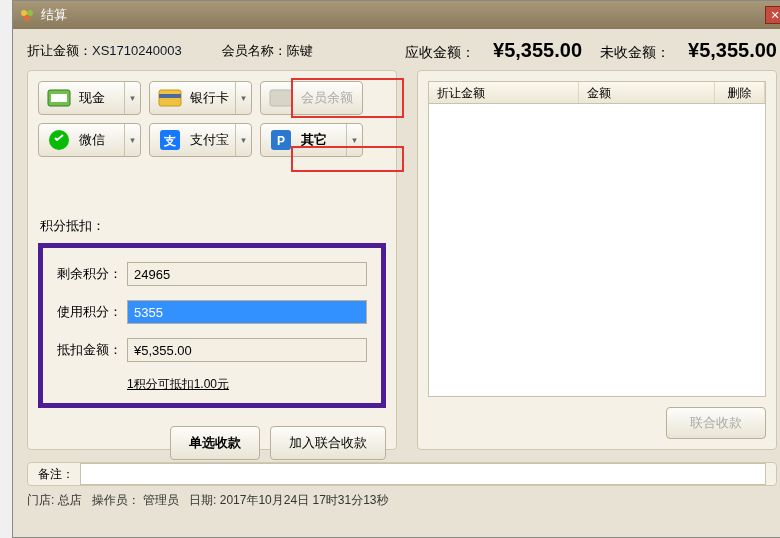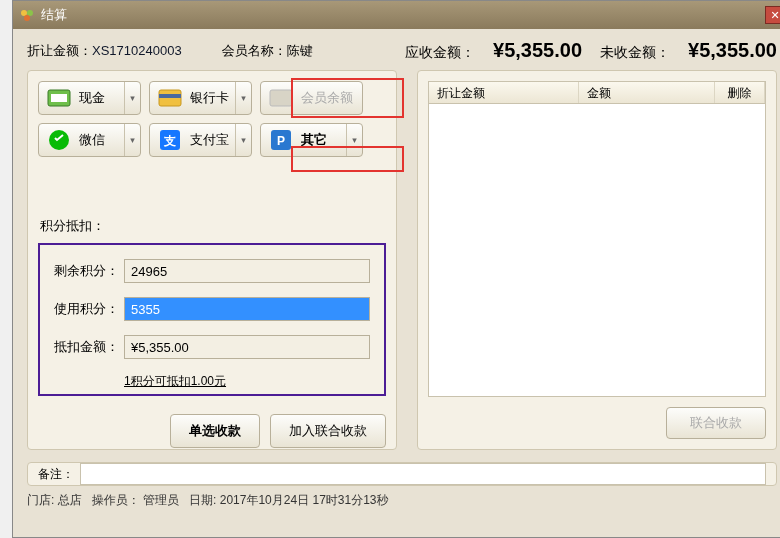--- a/index.html
+++ b/index.html
@@ -31,21 +31,21 @@
   .paybtn .dd{width:16px;height:100%;border-left:1px solid #c9c2ad;display:flex;align-items:center;justify-content:center;color:#666;font-size:9px;}
   .paybtn.disabled{color:#aaa;}
   .redbox{border:2px solid #e3342f;position:absolute;pointer-events:none;}
   .rb1{left:253px;top:-3px;width:113px;height:40px;}
   .rb2{left:253px;top:65px;width:113px;height:26px;}
   .dropdown{position:absolute;left:255px;top:36px;width:109px;background:#fdfaef;border:1px solid #c9c2ad;z-index:5;}
   .dropdown .ditem{height:24px;display:flex;align-items:center;padding:0 6px;gap:6px;cursor:pointer;}
   .dropdown .ditem:hover,.dropdown .ditem.hl{background:#fff1b0;}
   .dropdown .dicon{width:16px;height:16px;display:flex;align-items:center;justify-content:center;}
   .sectlbl{margin:60px 0 8px 2px;font-size:13px;}
-  .formbox{border:2px solid #4c1d95;padding:14px 14px 4px 14px;}
+  .formbox{border:5px solid #4c1d95;padding:14px 14px 10px 14px;}
   .frow{display:flex;align-items:center;margin-bottom:14px;}
   .frow .flbl{width:70px;font-size:13px;}
   .frow input{flex:1;height:24px;border:1px solid #b8b09a;background:#fff;padding:0 6px;font-size:13px;}
   .frow input.sel{background:#3390ff;color:#fff;}
   .frow input[readonly]{background:#f3efe3;}
   .note{margin-left:70px;font-size:12px;text-decoration:underline;}
   .btnrow{display:flex;gap:10px;justify-content:flex-end;margin-top:18px;}
   .bigbtn{height:34px;padding:0 18px;background:linear-gradient(#fdfdfb,#e9e4d4);border:1px solid #b8b09a;border-radius:4px;font-size:13px;cursor:pointer;display:flex;align-items:center;}
   .bigbtn.bold{font-weight:bold;}
   .tbl{background:#fff;border:1px solid #c9c2ad;flex:1;}

